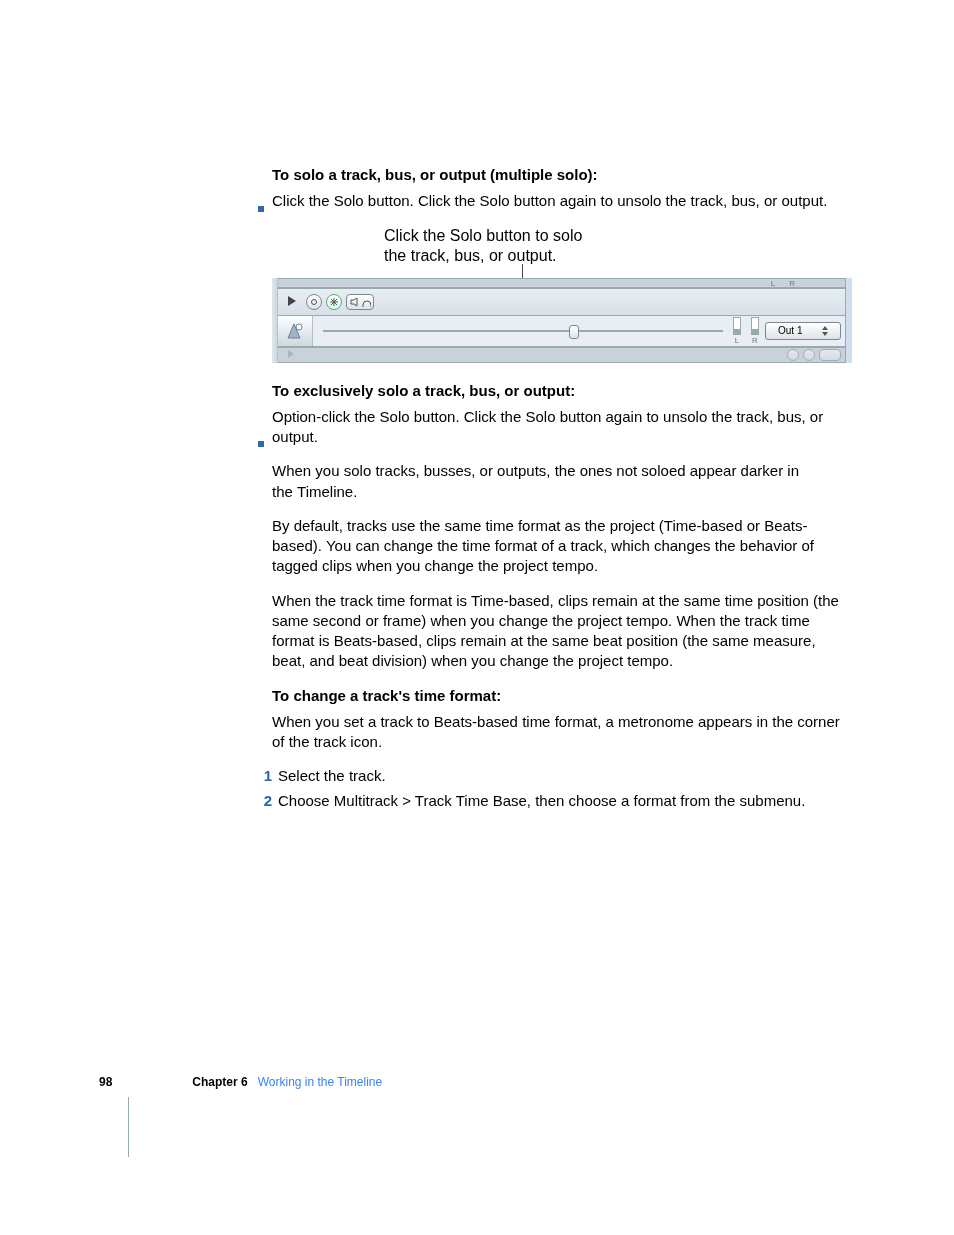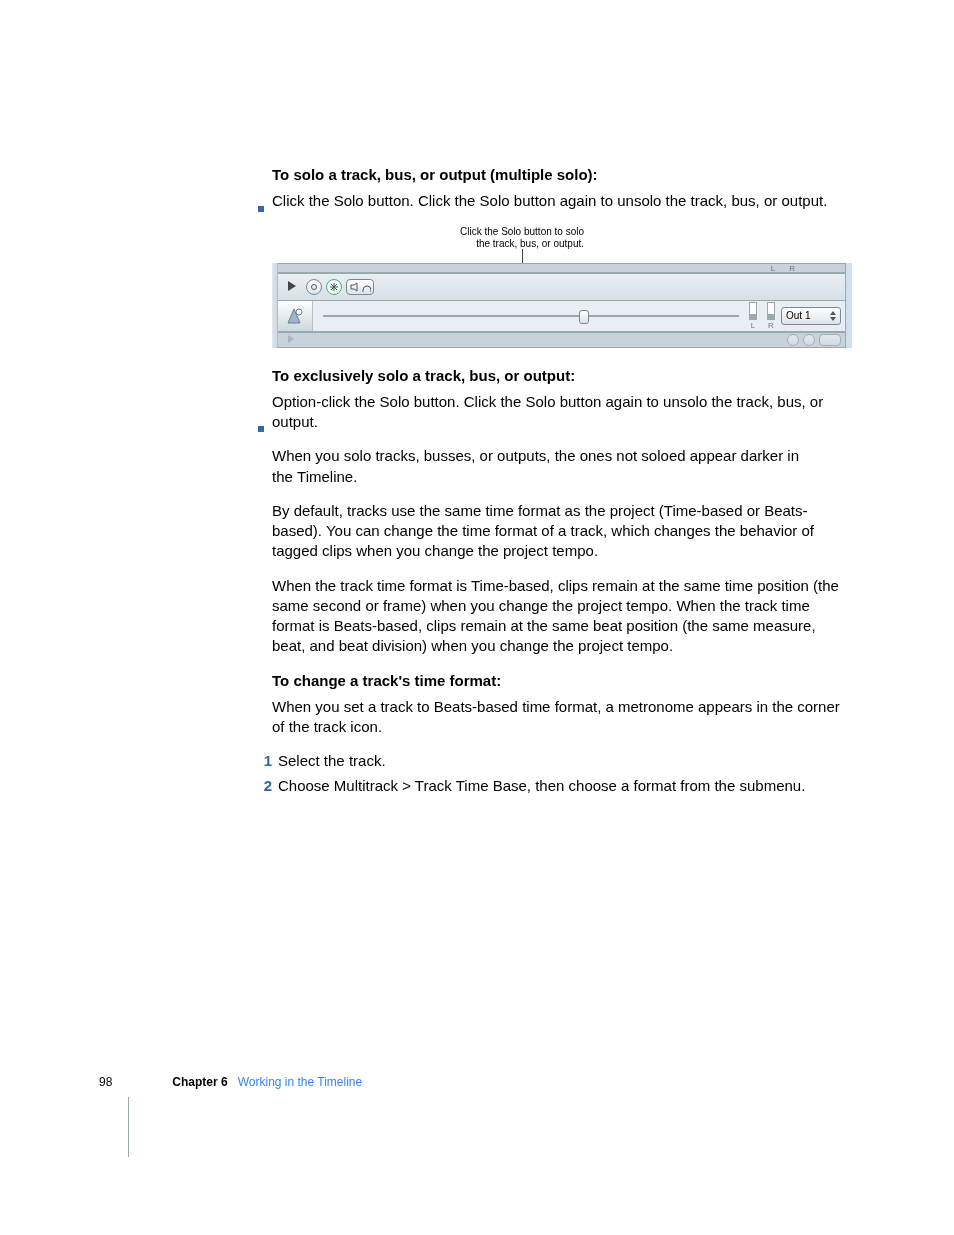--- a/index.html
+++ b/index.html
@@ -26,21 +26,21 @@
   .square {
     width: 6px; height: 6px; background: #3366aa;
     margin-top: 7px; margin-left: -14px; margin-right: 8px;
     flex: 0 0 auto;
   }
   .subhead { color: #2a63b0; font-weight: 700; margin: 18px 0 4px 0; }
   .ol-line { display: flex; margin-bottom: 4px; line-height:1.35;}
   .ol-num { color:#2a63b0; font-weight:700; width:18px; margin-left:-18px; text-align:right; margin-right:6px;}
   .figure-wrap { margin: 8px 0 18px 0; }
   .callout {
-    font-size: 10px; line-height:1.25; text-align:right;
+    font-size: 16px; line-height:1.25; text-align:left;
     margin-left: 112px; width: 200px; margin-bottom:-2px;
   }
   .callout-leader {
     width:1px; height:14px; background:#444;
     margin-left: 250px;
   }
   .fig {
     width: 304px; margin-left:0;
   }
   .fig-row {
@@ -77,33 +77,33 @@
     width:8px; height:12px; border:1px solid #7a8894;
     border-radius:3px; background:linear-gradient(#fff,#dde4ea);
   }
   .meters { display:flex; gap:10px; margin-right:6px;}
   .meter { width:6px; height:16px; background:#fff; border:1px solid #9aa; position:relative;}
   .meter::after{content:""; position:absolute; bottom:0; left:0; right:0; height:5px; background:#9aa;}
   .lbl { font-size:8px; text-align:center; margin-top:1px; color:#6a7685;}
   .out {
     border:1px solid #7a8894; border-radius:3px; background:linear-gradient(#fff,#dde4ea);
     height:16px; width:50px; display:flex; align-items:center; justify-content:space-between;
-    padding:0 4px; margin-right:4px;
+    padding:0 12px; margin-right:4px;
   }
   .leftgutter{
     width:5px; background:linear-gradient(90deg,#dfe6ec,#cfd8df);
     border-right:1px solid #b6c0ca;
   }
   .fig-outer{display:flex;}
   .fig-body{flex:1;}
   .footer {
     position:absolute; left:99px; top:1075px;
     display:flex; align-items:center; font-size:12px;
   }
-  .pagenum { font-weight:400; margin-right:60px;text-align:right;}
+  .pagenum { font-weight:700; margin-right:80px;text-align:right;}
   .chap { font-weight:700; margin-right:10px;}
   .chaptitle { color:#3b82f6; }
   .vline {
     position:absolute; left:128px; top:1097px; width:1px; height:60px;
     background:#9aa;
   }
 </style>
 </head>
 <body>
 

